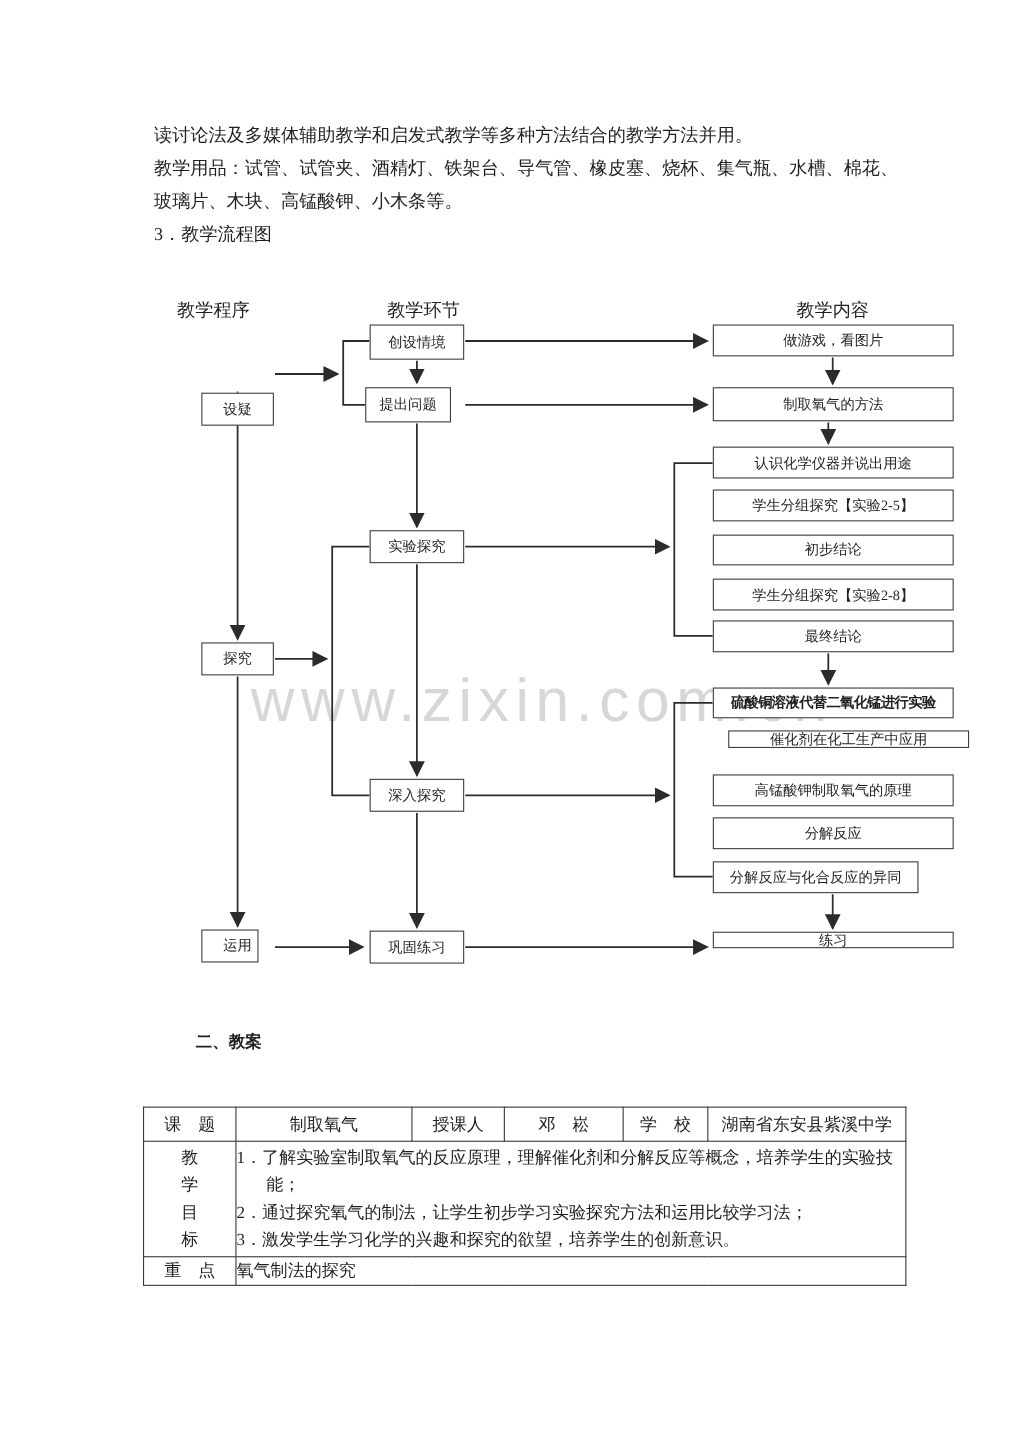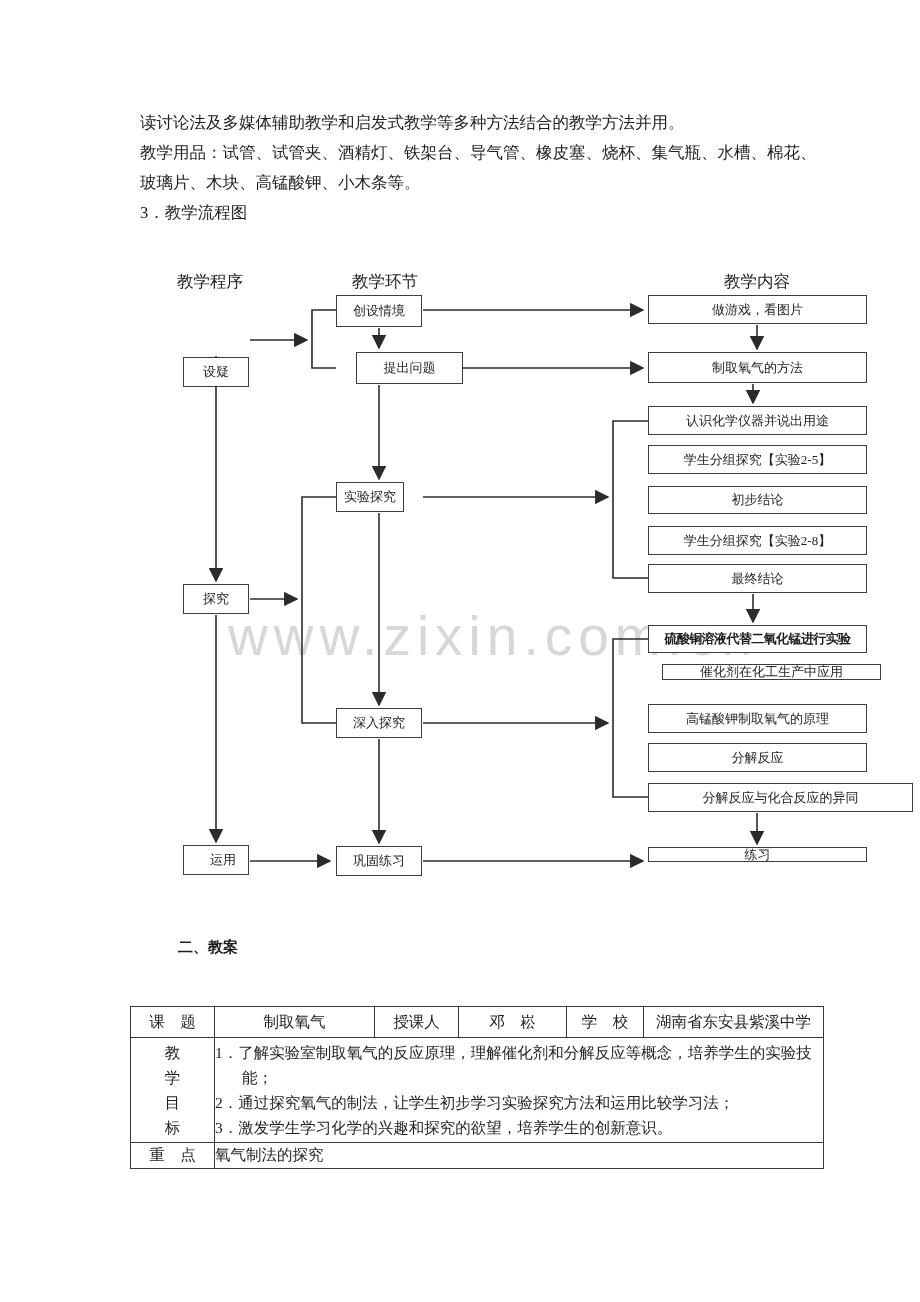--- a/index.html
+++ b/index.html
@@ -76,48 +76,48 @@
       <path d="M250,861 L330,861" marker-end="url(#arr)"></path>
       <path d="M423,861 L643,861" marker-end="url(#arr)"></path>
 
       <path d="M336,310 L312,310 L312,368 L336,368"></path>
       <path d="M336,497 L302,497 L302,723 L336,723"></path>
       <path d="M648,421 L613,421 L613,578 L648,578"></path>
       <path d="M648,639 L613,639 L613,797 L648,797"></path>
     </g>
   </svg>
 
-  <div class="flow-head" style="left:210px;top:271px;text-align:center;">教学程序</div>
+  <div class="flow-head" style="left:194px;top:271px;text-align:center;">教学程序</div>
   <div class="flow-head" style="left:385px;top:271px;">教学环节</div>
   <div class="flow-head" style="left:757px;top:271px;">教学内容</div>
 
   <div class="flow-box" style="left:183px;top:325px;width:66px;height:30px;margin-top:32px;">设疑</div>
   <div class="flow-box" style="left:183px;top:584px;width:66px;height:30px;">探究</div>
-  <div class="flow-box" style="left:183px;top:845px;width:66px;height:30px;padding-left:14px;">运用</div>
+  <div class="flow-box" style="left:183px;top:845px;width:52px;height:30px;padding-left:14px;">运用</div>
 
   <div class="flow-box" style="left:336px;top:295px;width:86px;height:32px;">创设情境</div>
-  <div class="flow-box" style="left:356px;top:352px;width:107px;height:32px;">提出问题</div>
-  <div class="flow-box" style="left:336px;top:482px;width:68px;height:30px;">实验探究</div>
+  <div class="flow-box" style="left:332px;top:352px;width:78px;height:32px;">提出问题</div>
+  <div class="flow-box" style="left:336px;top:482px;width:86px;height:30px;">实验探究</div>
   <div class="flow-box" style="left:336px;top:708px;width:86px;height:30px;">深入探究</div>
   <div class="flow-box" style="left:336px;top:846px;width:86px;height:30px;">巩固练习</div>
 
   <div class="flow-box" style="left:648px;top:295px;width:219px;height:29px;">做游戏，看图片</div>
   <div class="flow-box" style="left:648px;top:406px;width:219px;height:29px;">认识化学仪器并说出用途</div>
 
   <div class="flow-box" style="left:648px;top:352px;width:219px;height:31px;">制取氧气的方法</div>
   <div class="flow-box" style="left:648px;top:445px;width:219px;height:29px;">学生分组探究【实验2-5】</div>
   <div class="flow-box" style="left:648px;top:486px;width:219px;height:28px;">初步结论</div>
   <div class="flow-box" style="left:648px;top:526px;width:219px;height:29px;">学生分组探究【实验2-8】</div>
   <div class="flow-box" style="left:648px;top:564px;width:219px;height:29px;">最终结论</div>
 
   <div class="flow-box small" style="left:648px;top:625px;width:219px;height:28px;">硫酸铜溶液代替二氧化锰进行实验</div>
   <div class="flow-box" style="left:662px;top:664px;width:219px;height:16px;">催化剂在化工生产中应用</div>
   <div class="flow-box" style="left:648px;top:704px;width:219px;height:29px;">高锰酸钾制取氧气的原理</div>
   <div class="flow-box" style="left:648px;top:743px;width:219px;height:29px;">分解反应</div>
-  <div class="flow-box" style="left:648px;top:783px;width:265px;height:29px;">分解反应与化合反应的异同</div>
+  <div class="flow-box" style="left:648px;top:783px;width:187px;height:29px;">分解反应与化合反应的异同</div>
 
   <div class="flow-box" style="left:648px;top:847px;width:219px;height:15px;">练习</div>
 
   <div class="section-heading">二、教案</div>
 
   <table class="plan">
     <colgroup>
       <col style="width:84px">
         <col style="width:160px">
         <col style="width:84px">

